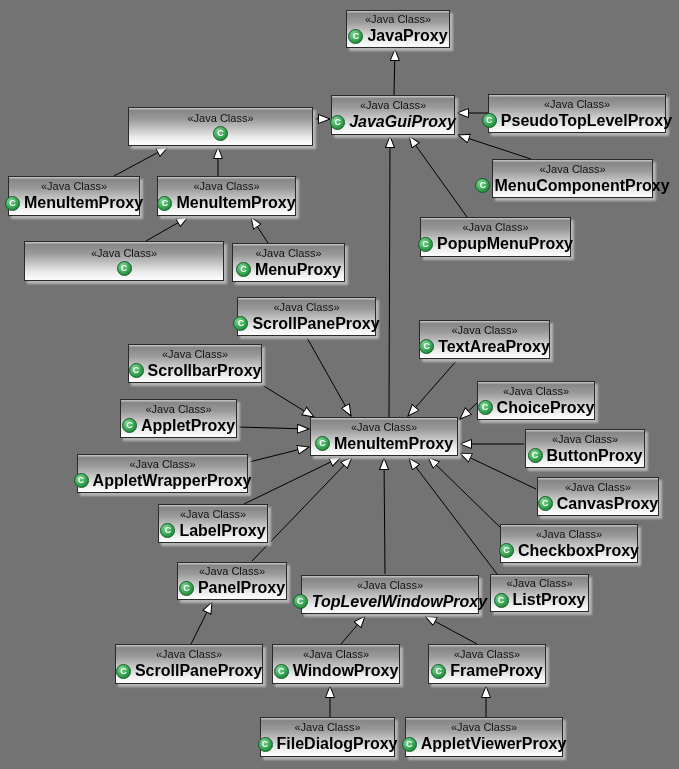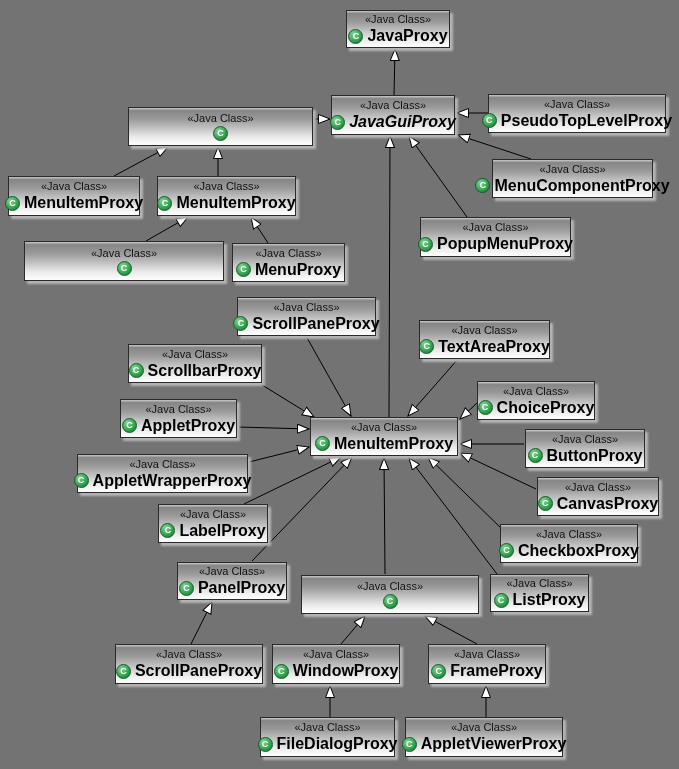--- a/index.html
+++ b/index.html
@@ -246,20 +246,21 @@
     <div class="stereotype">«Java Class»</div>
     <div class="name-row">
       <span class="class-icon">C</span>
       <span class="class-name">PanelProxy</span>
     </div>
   </div>
     <div class="node abstract" style="left: 301px; top: 575px; width: 178px; height: 39px;">
     <div class="stereotype">«Java Class»</div>
     <div class="name-row">
       <span class="class-icon">C</span>
+      <span class="class-name">TopLevelWindowProxy</span>
     </div>
   </div>
     <div class="node" style="left: 490px; top: 574px; width: 99px; height: 38px;">
     <div class="stereotype">«Java Class»</div>
     <div class="name-row">
       <span class="class-icon">C</span>
       <span class="class-name">ListProxy</span>
     </div>
   </div>
     <div class="node" style="left: 115px; top: 644px; width: 148px; height: 40px;">

